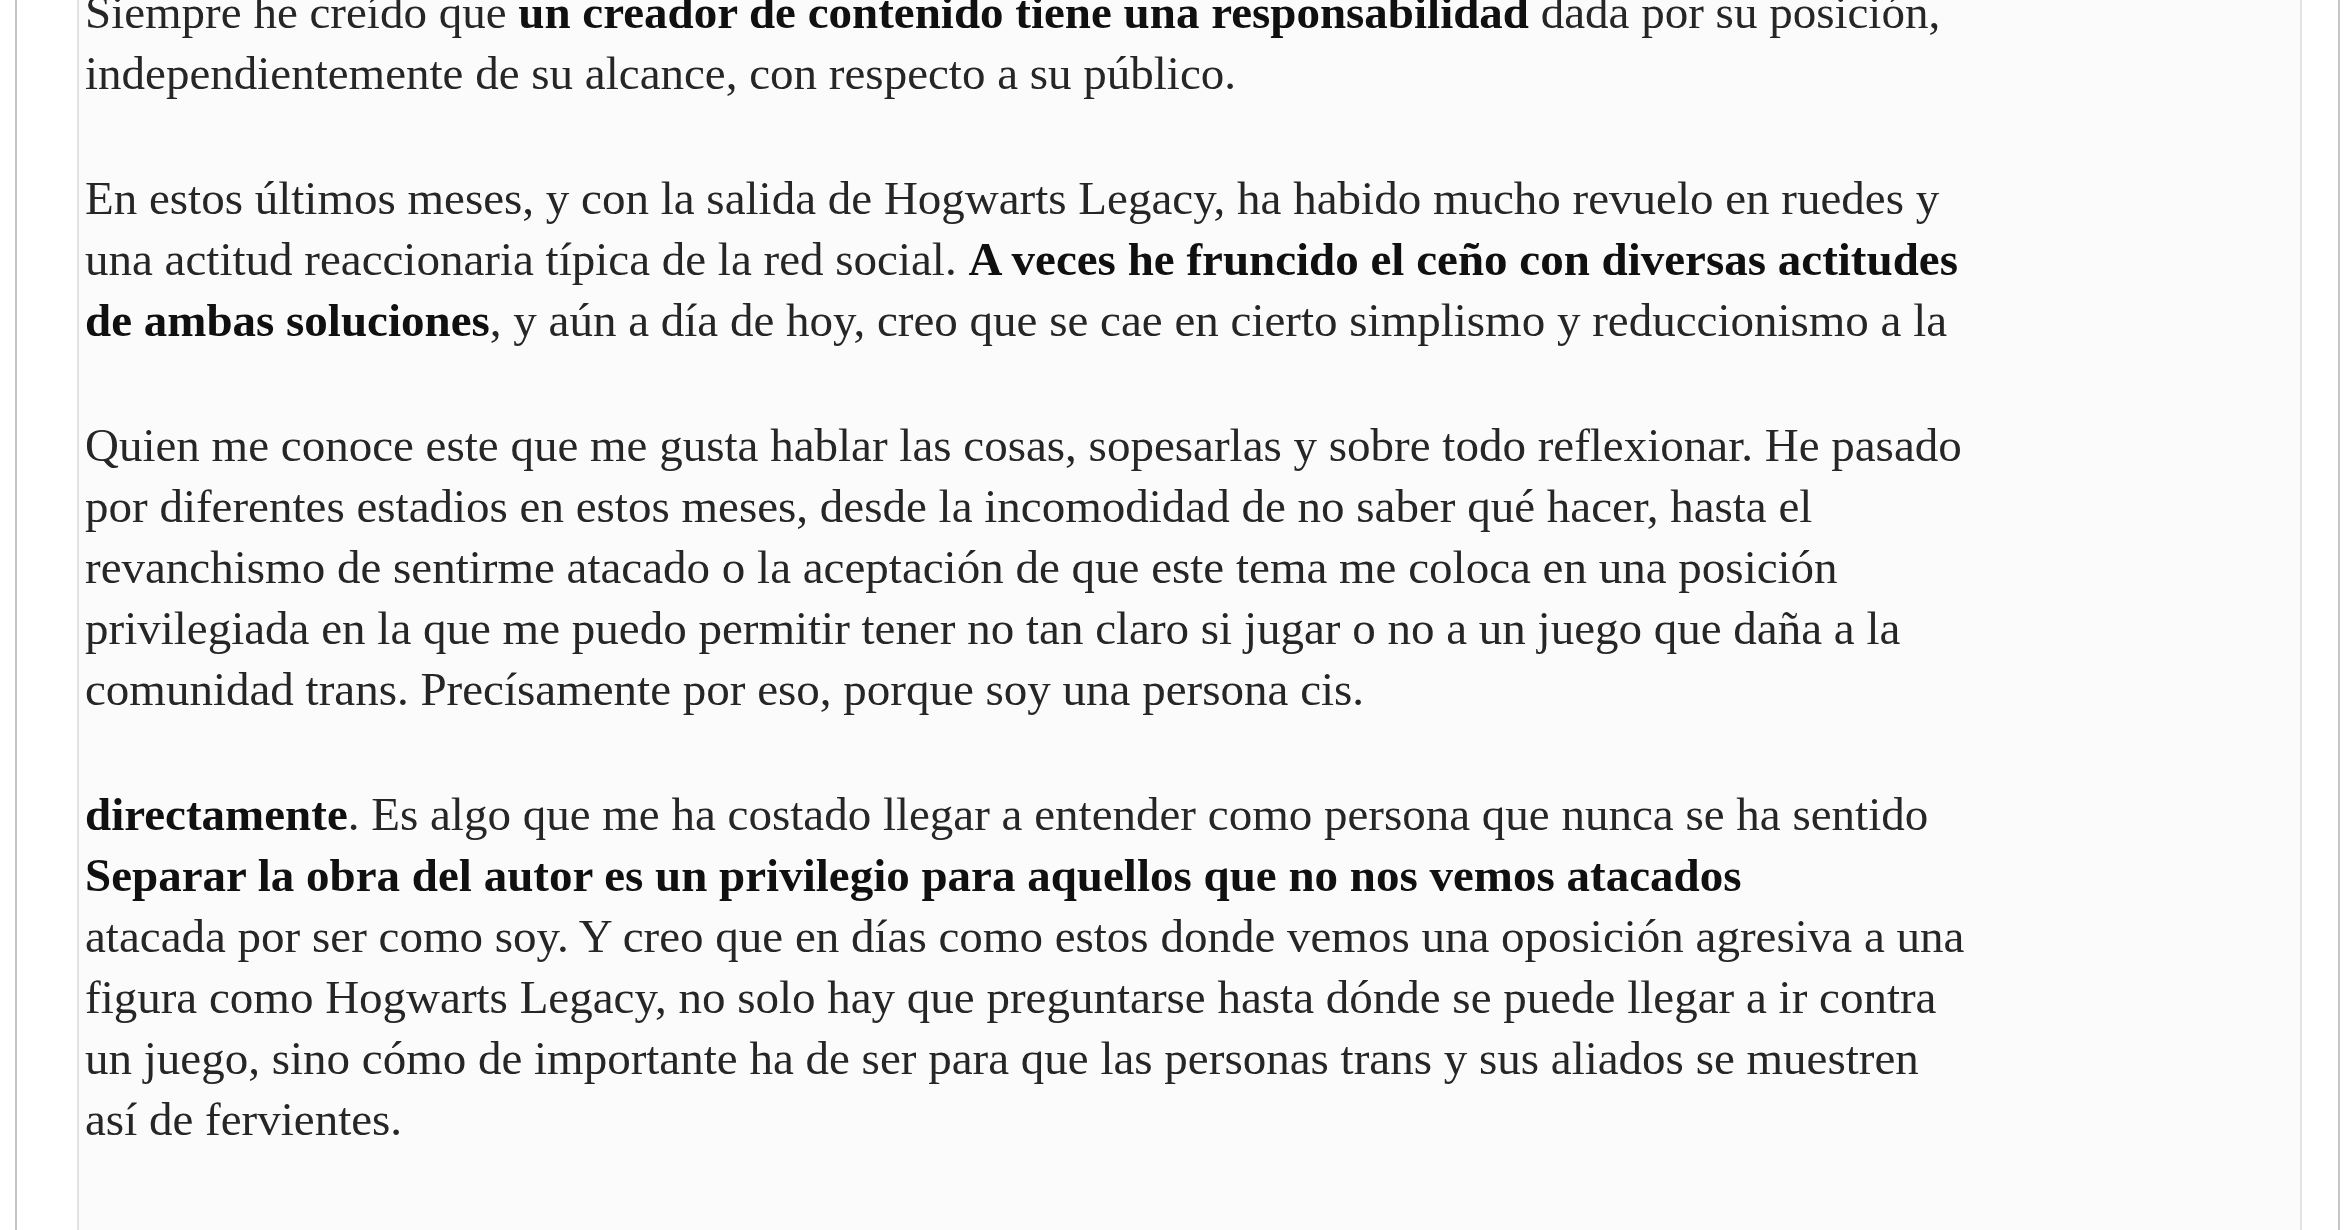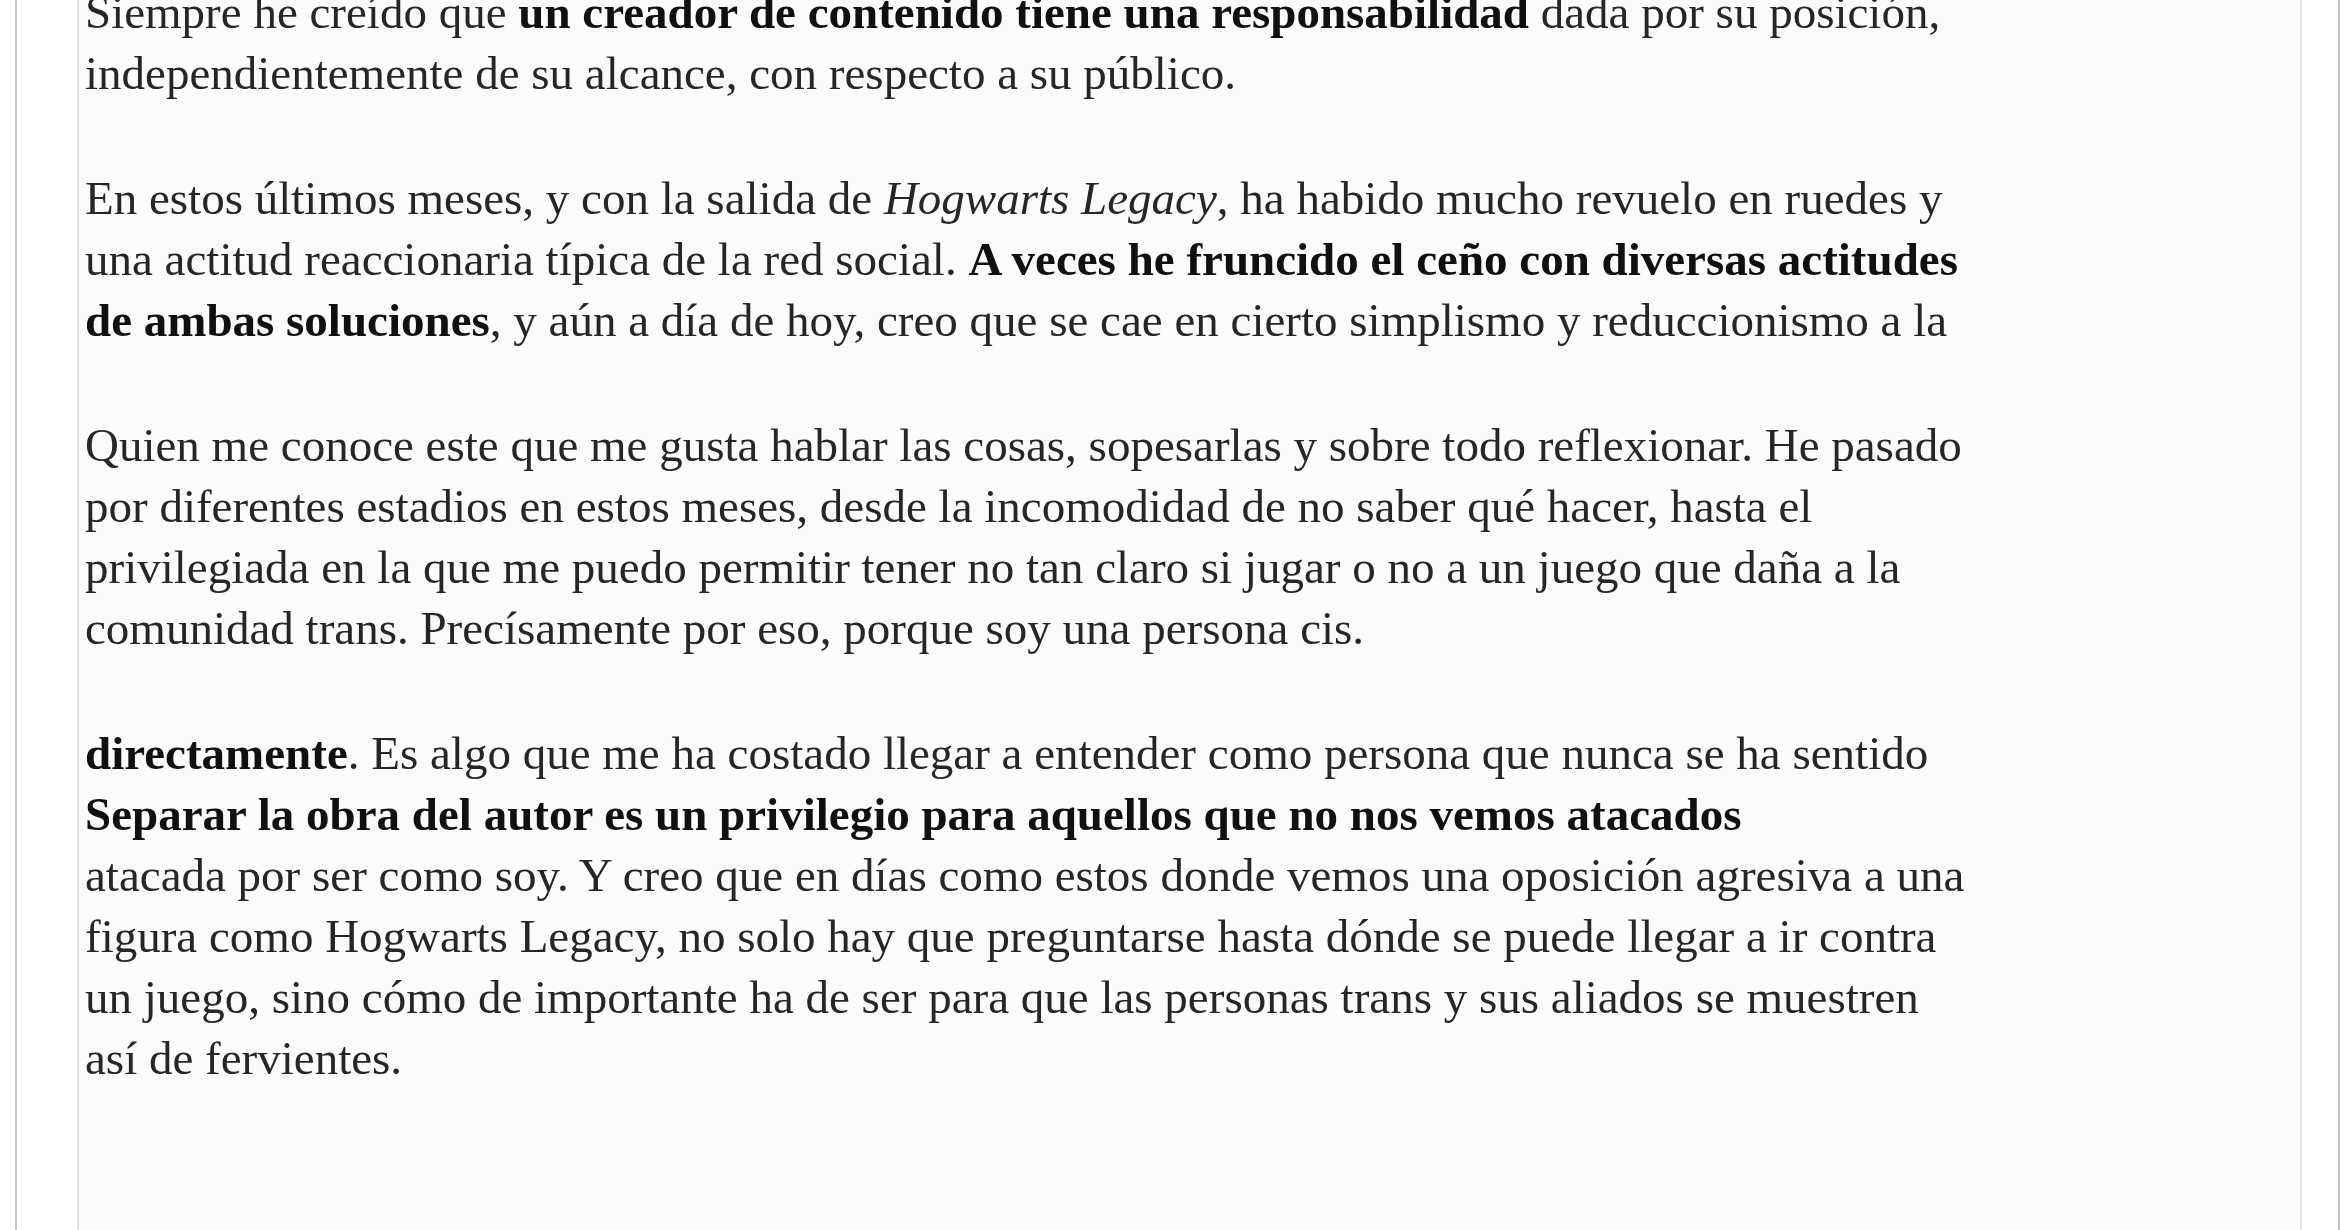--- a/index.html
+++ b/index.html
@@ -42,40 +42,41 @@
     margin: 0 0 64px 0;
   }
   .text-line {
     font-family: "Liberation Serif", "DejaVu Serif", serif;
     font-size: 47px;
     line-height: 61px;
     color: #262626;
     white-space: nowrap;
   }
   .run-b { font-weight: bold; color: #101010; }
-  .run-i { font-style: italic; }
+  .run-i { }
 </style>
 </head>
 <body>
 
 <div class="page">
   <div class="vline vline-left"></div>
   <div class="article" id="article">
       <div class="paragraph">
         <div class="text-line"><span class="run">Siempre he creído que </span><span class="run-b">un creador de contenido tiene una responsabilidad</span><span class="run"> dada por su posición,</span></div>
         <div class="text-line"><span class="run">independientemente de su alcance, con respecto a su público.</span></div>
       </div>
       <div class="paragraph">
         <div class="text-line"><span class="run">En estos últimos meses, y con la salida de </span><span class="run-i">Hogwarts Legacy</span><span class="run">, ha habido mucho revuelo en ruedes y</span></div>
         <div class="text-line"><span class="run">una actitud reaccionaria típica de la red social. </span><span class="run-b">A veces he fruncido el ceño con diversas actitudes</span></div>
         <div class="text-line"><span class="run-b">de ambas soluciones</span><span class="run">, y aún a día de hoy, creo que se cae en cierto simplismo y reduccionismo a la</span></div>
       </div>
       <div class="paragraph">
         <div class="text-line"><span class="run">Quien me conoce este que me gusta hablar las cosas, sopesarlas y sobre todo reflexionar. He pasado</span></div>
         <div class="text-line"><span class="run">por diferentes estadios en estos meses, desde la incomodidad de no saber qué hacer, hasta el</span></div>
+        <div class="text-line"><span class="run">revanchismo de sentirme atacado o la aceptación de que este tema me coloca en una posición</span></div>
         <div class="text-line"><span class="run">privilegiada en la que me puedo permitir tener no tan claro si jugar o no a un juego que daña a la</span></div>
         <div class="text-line"><span class="run">comunidad trans. Precísamente por eso, porque soy una persona cis.</span></div>
       </div>
       <div class="paragraph">
         <div class="text-line"><span class="run-b">directamente</span><span class="run">. Es algo que me ha costado llegar a entender como persona que nunca se ha sentido</span></div>
         <div class="text-line"><span class="run-b">Separar la obra del autor es un privilegio para aquellos que no nos vemos atacados</span></div>
         <div class="text-line"><span class="run">atacada por ser como soy. Y creo que en días como estos donde vemos una oposición agresiva a una</span></div>
         <div class="text-line"><span class="run">figura como Hogwarts Legacy, no solo hay que preguntarse hasta dónde se puede llegar a ir contra</span></div>
         <div class="text-line"><span class="run">un juego, sino cómo de importante ha de ser para que las personas trans y sus aliados se muestren</span></div>
         <div class="text-line"><span class="run">así de fervientes.</span></div>

